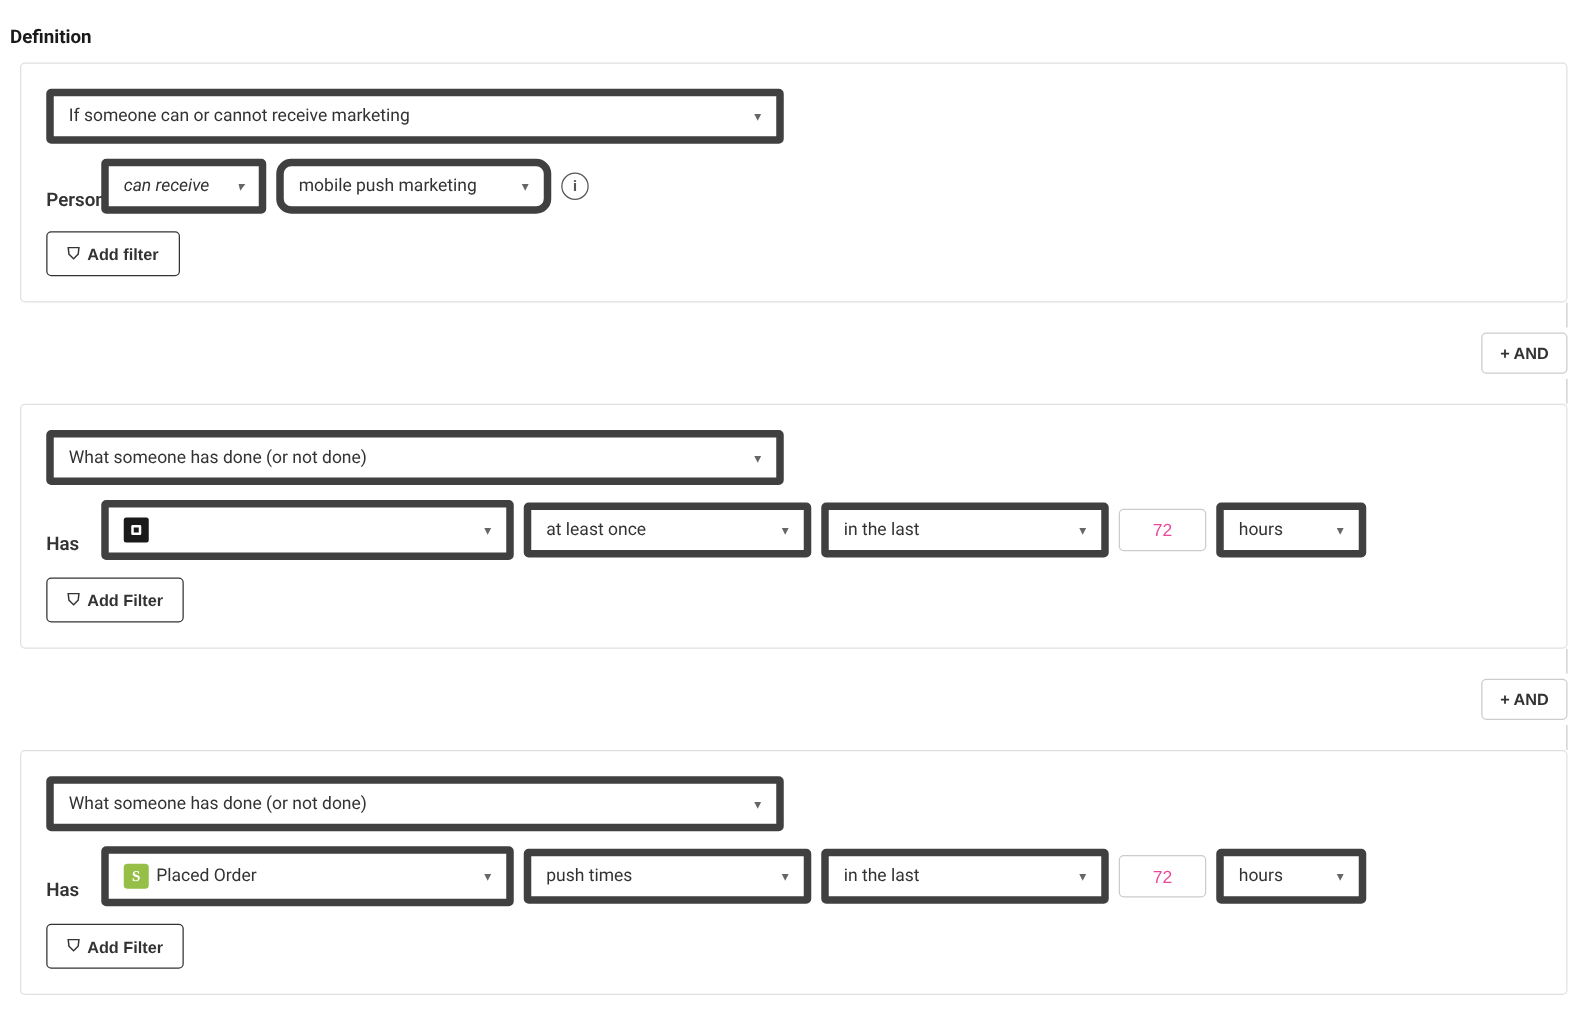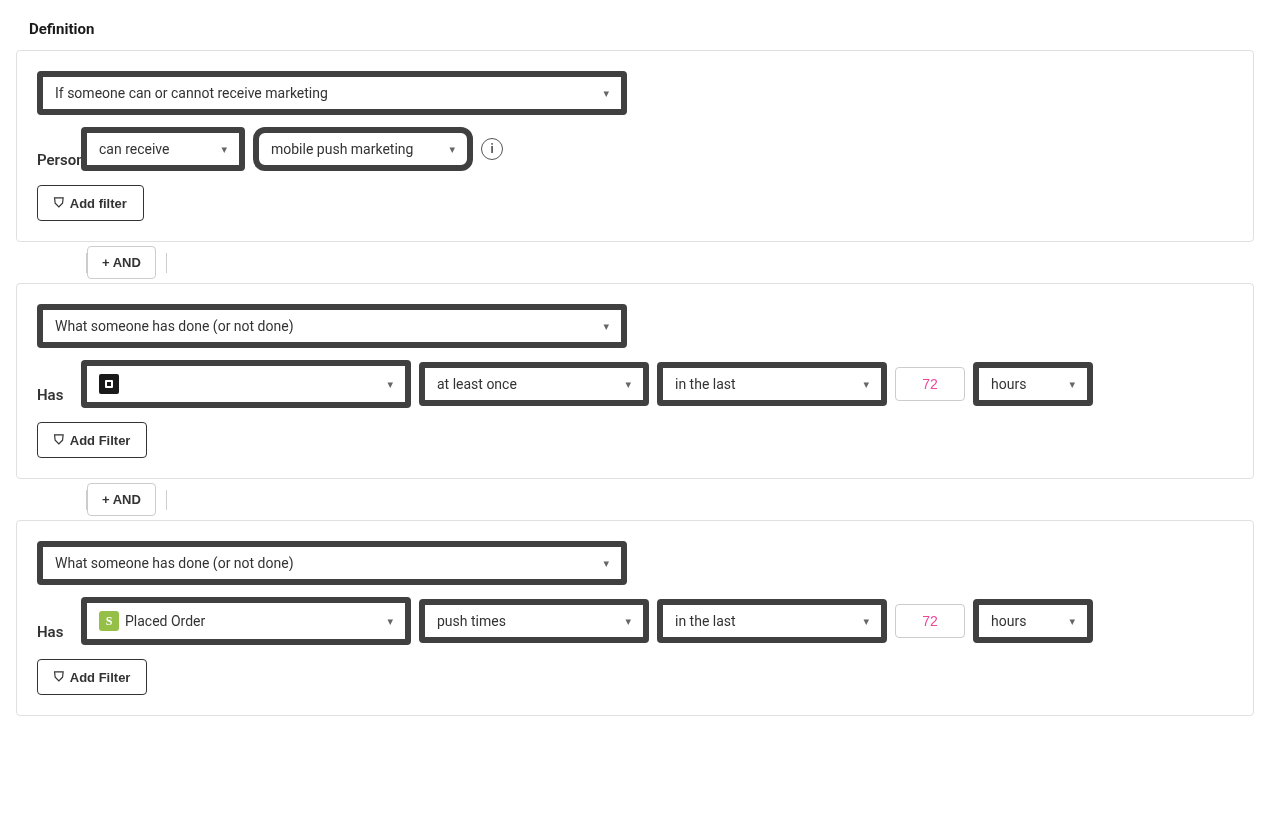--- a/index.html
+++ b/index.html
@@ -11,34 +11,34 @@
     }
     .page-container {
       width: 1270px;
       min-height: 828px;
       background: #fff;
       padding: 20px 0;
     }
     .section-title {
       font-size: 15px;
       font-weight: 700;
-      padding: 0 20px 12px 29px;
+      padding: 0 20px 12px 8px;
       color: #1a1a1a;
     }
     .condition-block {
       border: 1px solid #e0e0e0;
       border-radius: 4px;
       margin: 0 16px;
       padding: 20px;
       background: #fff;
     }
     .connector-wrapper {
       display: flex;
-      flex-direction: row;
-      align-items: center;
+      flex-direction: column;
+      align-items: flex-end;
       padding-left: 60px;
       margin: 0 16px;
     }
     .vertical-line {
       width: 1px;
       height: 20px;
       background: #ccc;
       margin-left: 10px;
     }
     .and-button {
@@ -77,21 +77,22 @@
       cursor: pointer;
       display: flex;
       align-items: center;
       justify-content: space-between;
       gap: 6px;
     }
     .select-main {
       width: 590px;
     }
     .select-person-action {
-      width: 164px;
+      width: 132px;
+      font-style: italic;
     }
     .select-person-type {
       width: 220px;
       border-radius: 12px;
     }
     .select-event {
       width: 330px;
     }
     .select-frequency {
       width: 230px;

